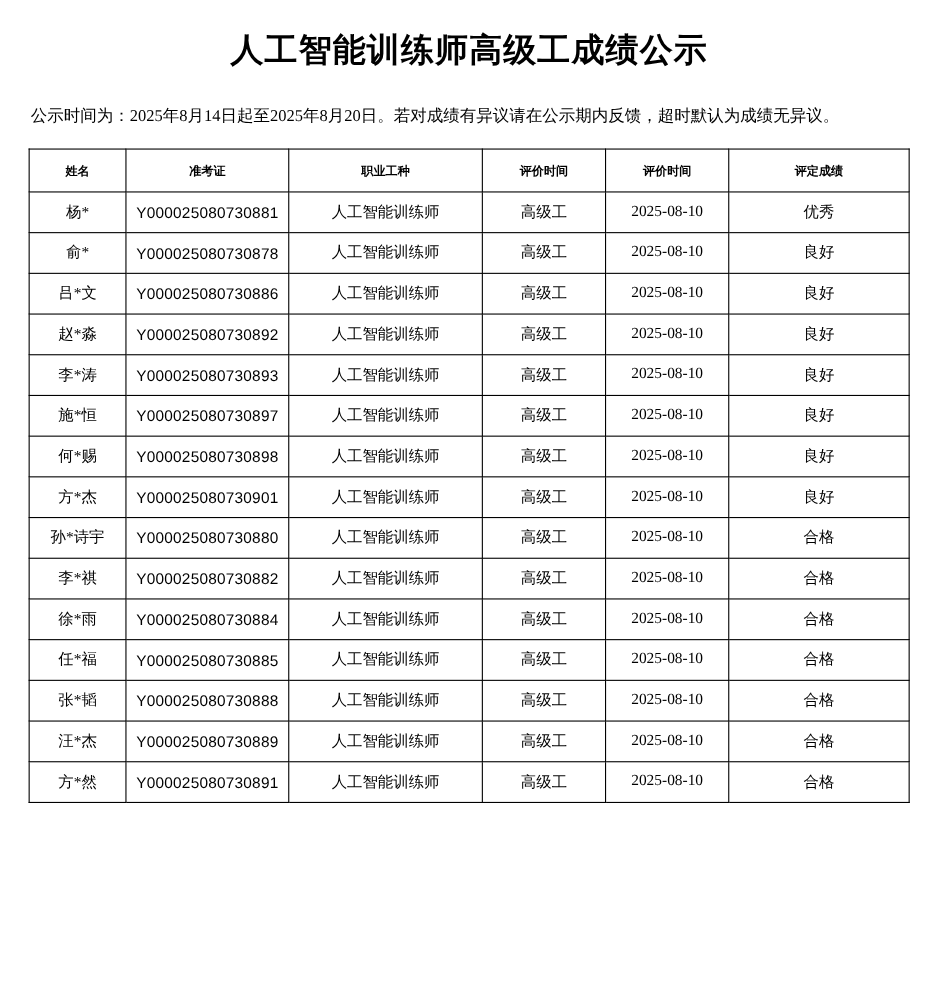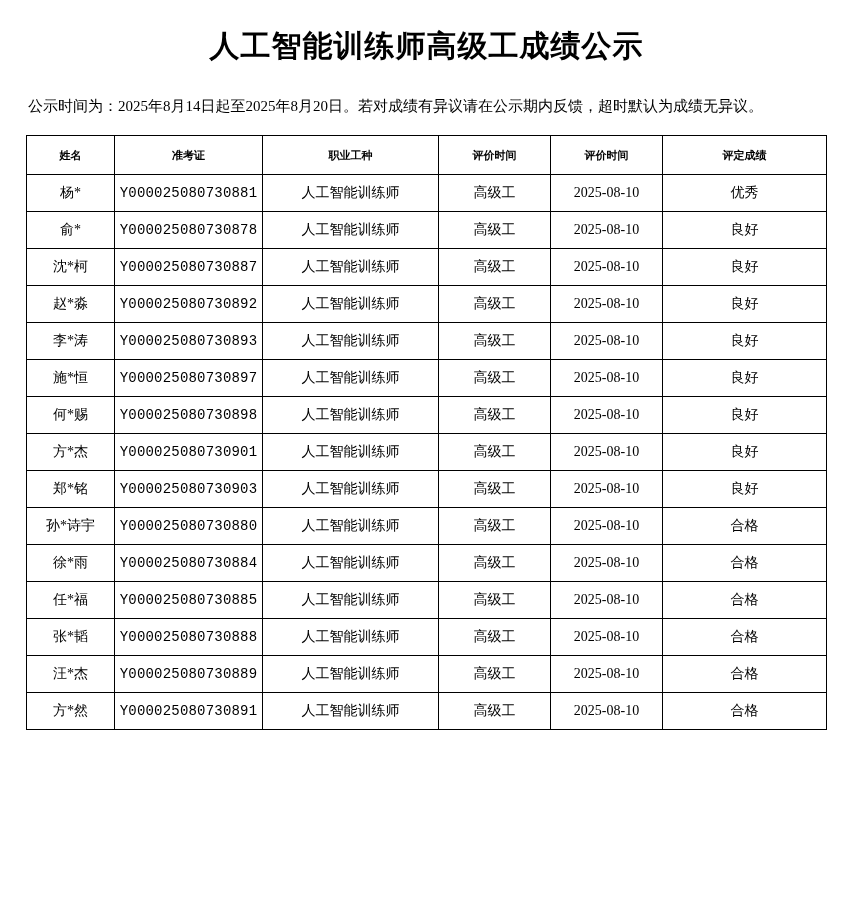--- a/index.html
+++ b/index.html
@@ -55,21 +55,21 @@
     font-size: 11px;
     height: 38px;
   }
   col.c-name      { width: 11.0%; }
   col.c-ticket    { width: 18.5%; }
   col.c-job       { width: 22.0%; }
   col.c-level     { width: 14.0%; }
   col.c-date      { width: 14.0%; }
   col.c-grade     { width: 20.5%; }
   td.ticket {
-    font-family: Liberation Mono, monospace;
+    font-family: Liberation Sans, sans-serif;
     letter-spacing: 0.2px;
   }
 </style>
 </head>
 <body>
 
 <div class="page">
 
   <h1 class="doc-title">人工智能训练师高级工成绩公示</h1>
 
@@ -105,22 +105,22 @@
         </tr>
         <tr>
           <td>俞*</td>
           <td class="ticket">Y000025080730878</td>
           <td>人工智能训练师</td>
           <td>高级工</td>
           <td>2025-08-10</td>
           <td>良好</td>
         </tr>
         <tr>
-          <td>沈*柯</td>
-          <td class="ticket">Y000025080730887</td>
+          <td>吕*文</td>
+          <td class="ticket">Y000025080730886</td>
           <td>人工智能训练师</td>
           <td>高级工</td>
           <td>2025-08-10</td>
           <td>良好</td>
         </tr>
         <tr>
           <td>赵*淼</td>
           <td class="ticket">Y000025080730892</td>
           <td>人工智能训练师</td>
           <td>高级工</td>
@@ -153,36 +153,36 @@
         </tr>
         <tr>
           <td>方*杰</td>
           <td class="ticket">Y000025080730901</td>
           <td>人工智能训练师</td>
           <td>高级工</td>
           <td>2025-08-10</td>
           <td>良好</td>
         </tr>
         <tr>
-          <td>郑*铭</td>
-          <td class="ticket">Y000025080730903</td>
-          <td>人工智能训练师</td>
-          <td>高级工</td>
-          <td>2025-08-10</td>
-          <td>良好</td>
-        </tr>
-        <tr>
           <td>孙*诗宇</td>
           <td class="ticket">Y000025080730880</td>
           <td>人工智能训练师</td>
           <td>高级工</td>
           <td>2025-08-10</td>
           <td>合格</td>
         </tr>
         <tr>
+          <td>李*祺</td>
+          <td class="ticket">Y000025080730882</td>
+          <td>人工智能训练师</td>
+          <td>高级工</td>
+          <td>2025-08-10</td>
+          <td>合格</td>
+        </tr>
+        <tr>
           <td>徐*雨</td>
           <td class="ticket">Y000025080730884</td>
           <td>人工智能训练师</td>
           <td>高级工</td>
           <td>2025-08-10</td>
           <td>合格</td>
         </tr>
         <tr>
           <td>任*福</td>
           <td class="ticket">Y000025080730885</td>

